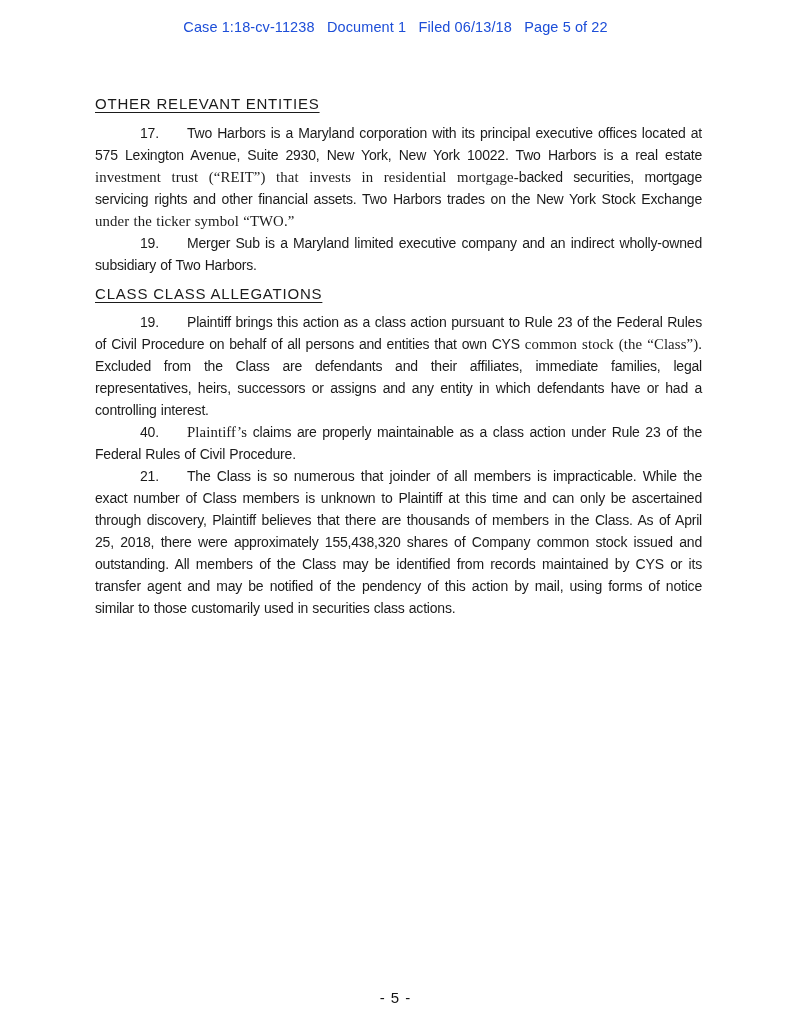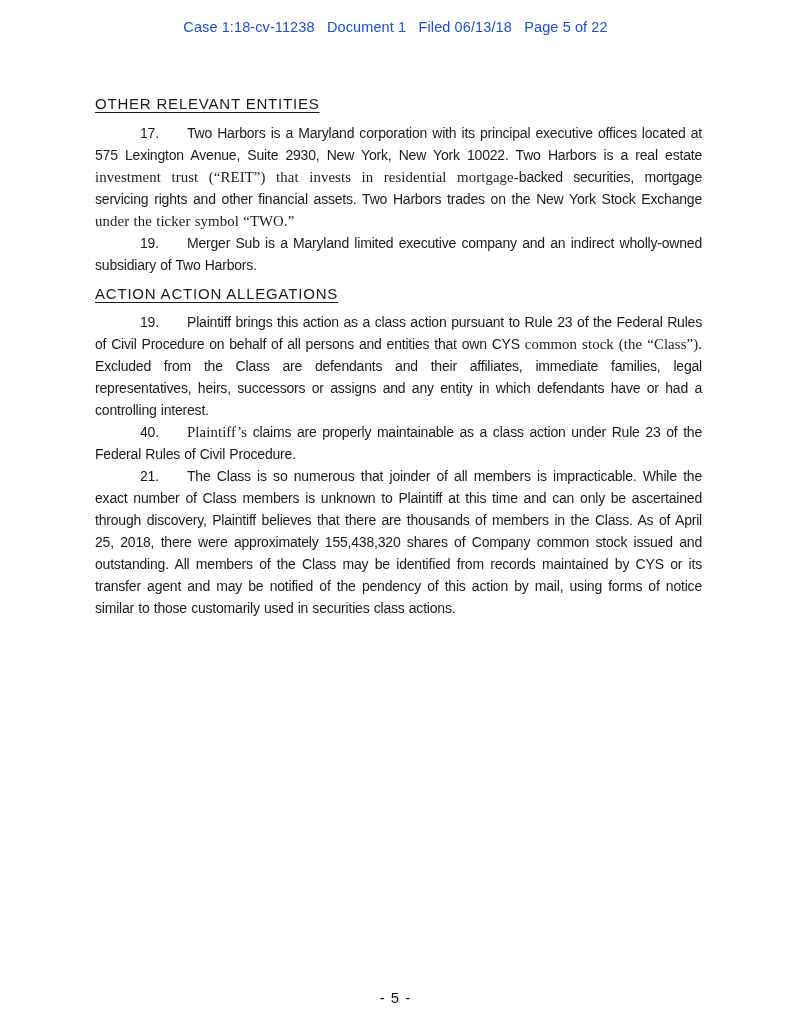--- a/index.html
+++ b/index.html
@@ -79,20 +79,20 @@
 </head>
 <body>
 
 <div class="page">
   <div class="doc-header">Case 1:18-cv-11238   Document 1   Filed 06/13/18   Page 5 of 22</div>
 
   <div class="doc-body">
       <div class="heading"><span class="u">OTHER RELEVANT ENTITIES</span></div>
       <p class="para"><span class="pnum">17.</span><span class="sans">Two Harbors is a Maryland corporation with its principal executive offices located at 575 Lexington Avenue, Suite 2930, New York, New York 10022.  Two Harbors is a real estate </span><span class="serif">investment trust (“REIT”) that invests in residential mortgage-</span><span class="sans">backed securities, mortgage servicing rights and other financial assets.  Two Harbors trades on the New York Stock Exchange </span><span class="serif">under the ticker symbol “TWO.”</span></p>
       <p class="para"><span class="pnum">19.</span><span class="sans">Merger Sub is a Maryland limited executive company and an indirect wholly-owned subsidiary of Two Harbors.</span></p>
-      <div class="heading"><span class="u">ACTION ACTION ALLEGATIONS</span></div>
+      <div class="heading"><span class="u">CLASS CLASS ALLEGATIONS</span></div>
       <p class="para"><span class="pnum">19.</span><span class="sans">Plaintiff brings this action as a class action pursuant to Rule 23 of the Federal Rules of Civil Procedure on behalf of all persons and entities that own CYS </span><span class="serif">common stock (the “Class”).  </span><span class="sans">Excluded from the Class are defendants and their affiliates, immediate families, legal representatives, heirs, successors or assigns and any entity in which defendants have or had a controlling interest.</span></p>
       <p class="para"><span class="pnum">40.</span><span class="serif">Plaintiff’s </span><span class="sans">claims are properly maintainable as a class action under Rule 23 of the Federal Rules of Civil Procedure.</span></p>
       <p class="para"><span class="pnum">21.</span><span class="sans">The Class is so numerous that joinder of all members is impracticable.  While the exact number of Class members is unknown to Plaintiff at this time and can only be ascertained through discovery, Plaintiff believes that there are thousands of members in the Class.  As of April 25, 2018, there were approximately 155,438,320 shares of Company common stock issued and outstanding.  All members of the Class may be identified from records maintained by CYS or its transfer agent and may be notified of the pendency of this action by mail, using forms of notice similar to those customarily used in securities class actions.</span></p>
     </div>
 
   <div class="doc-footer">- 5 -</div>
 </div>
 
 </body></html>

